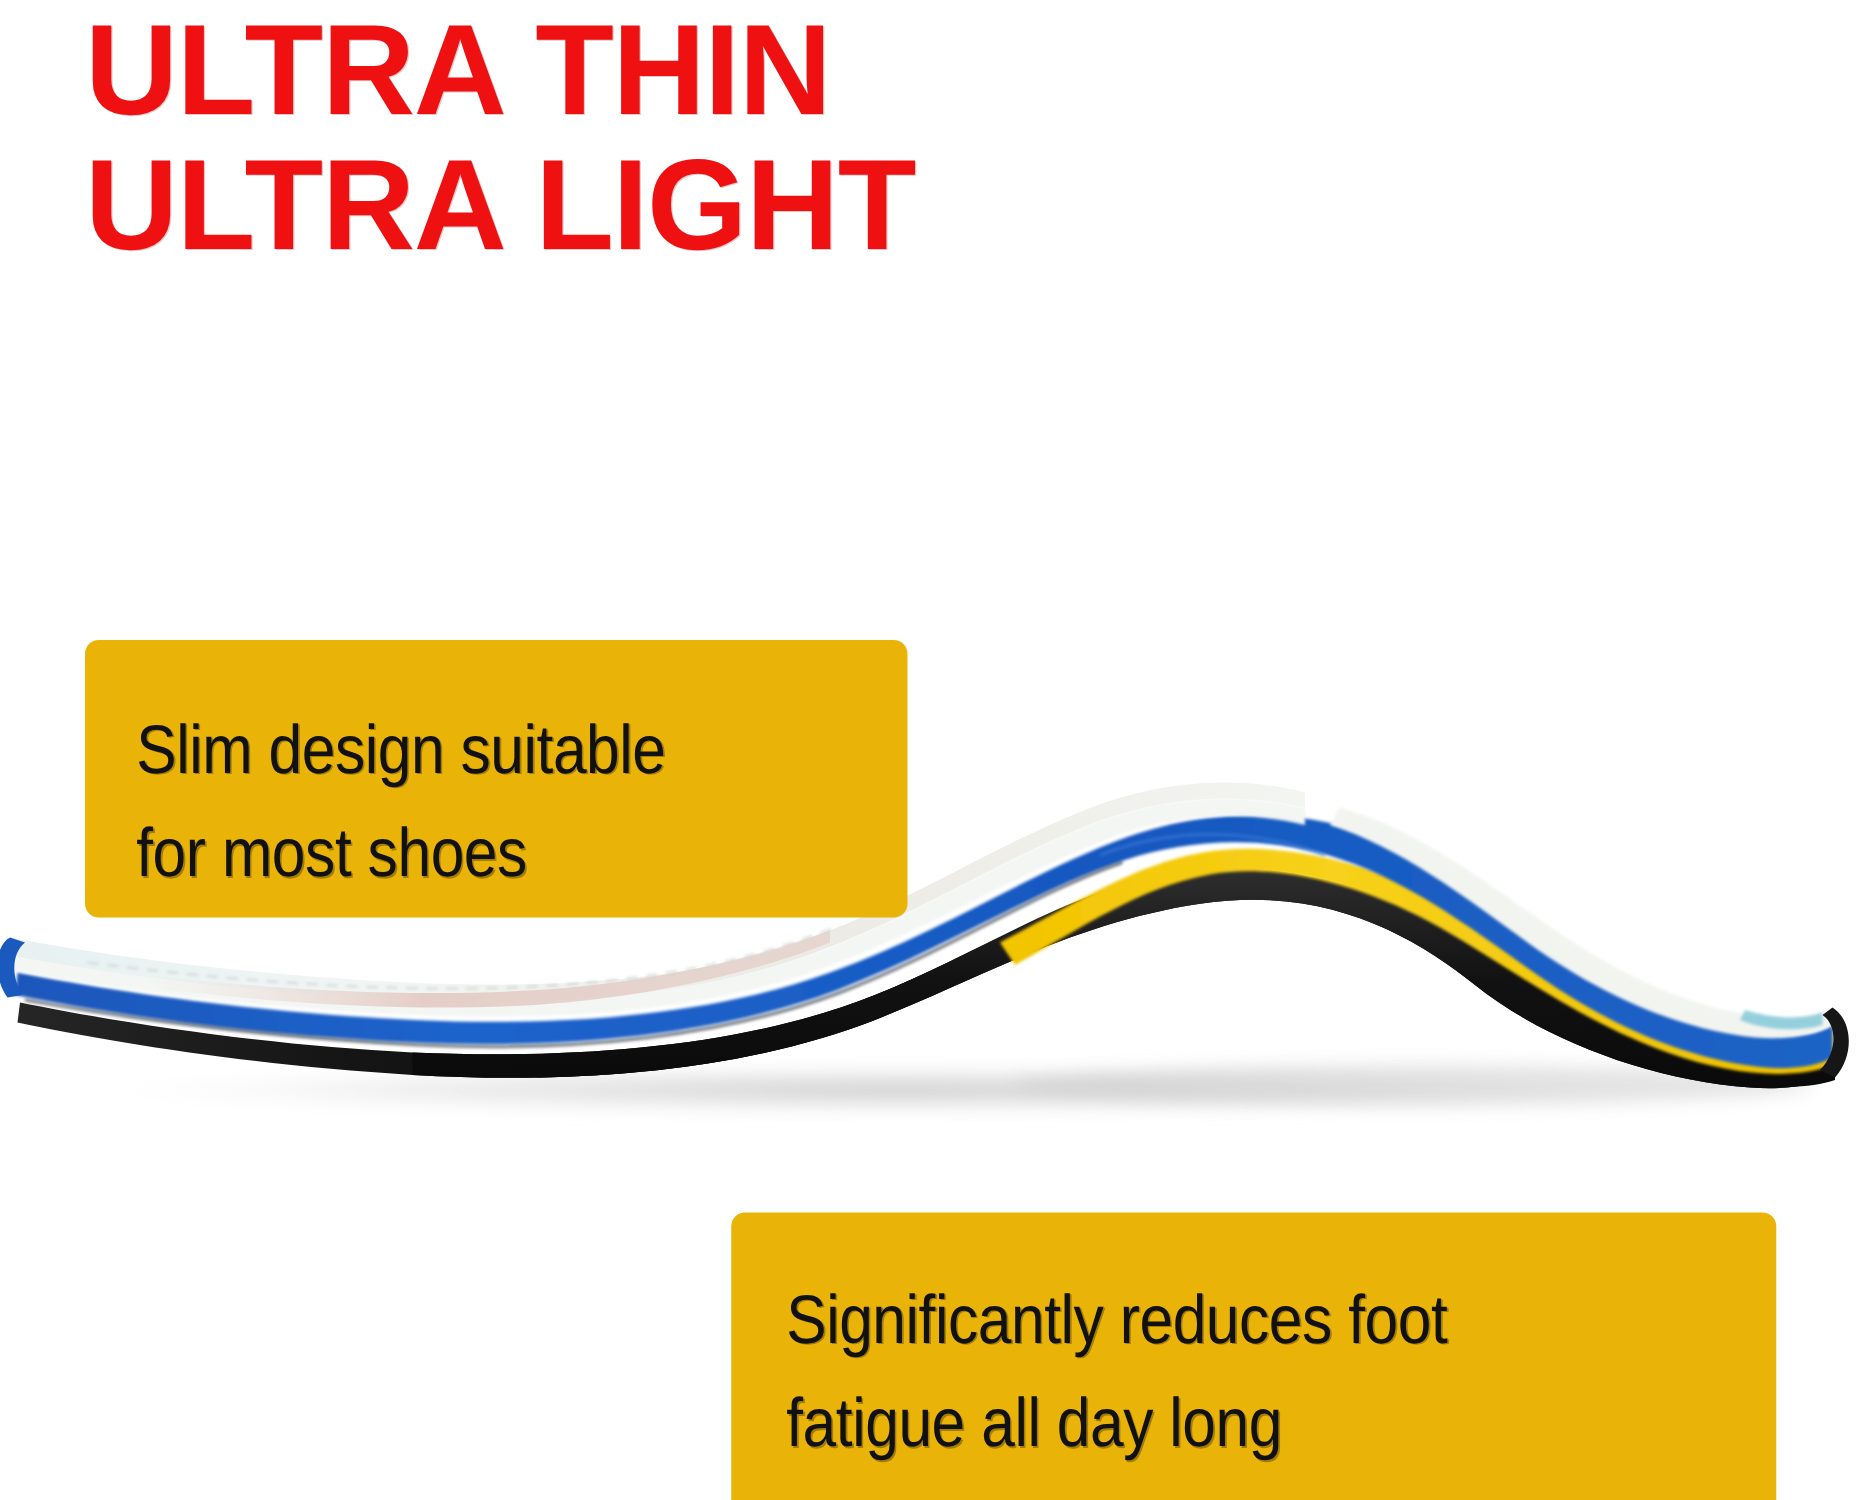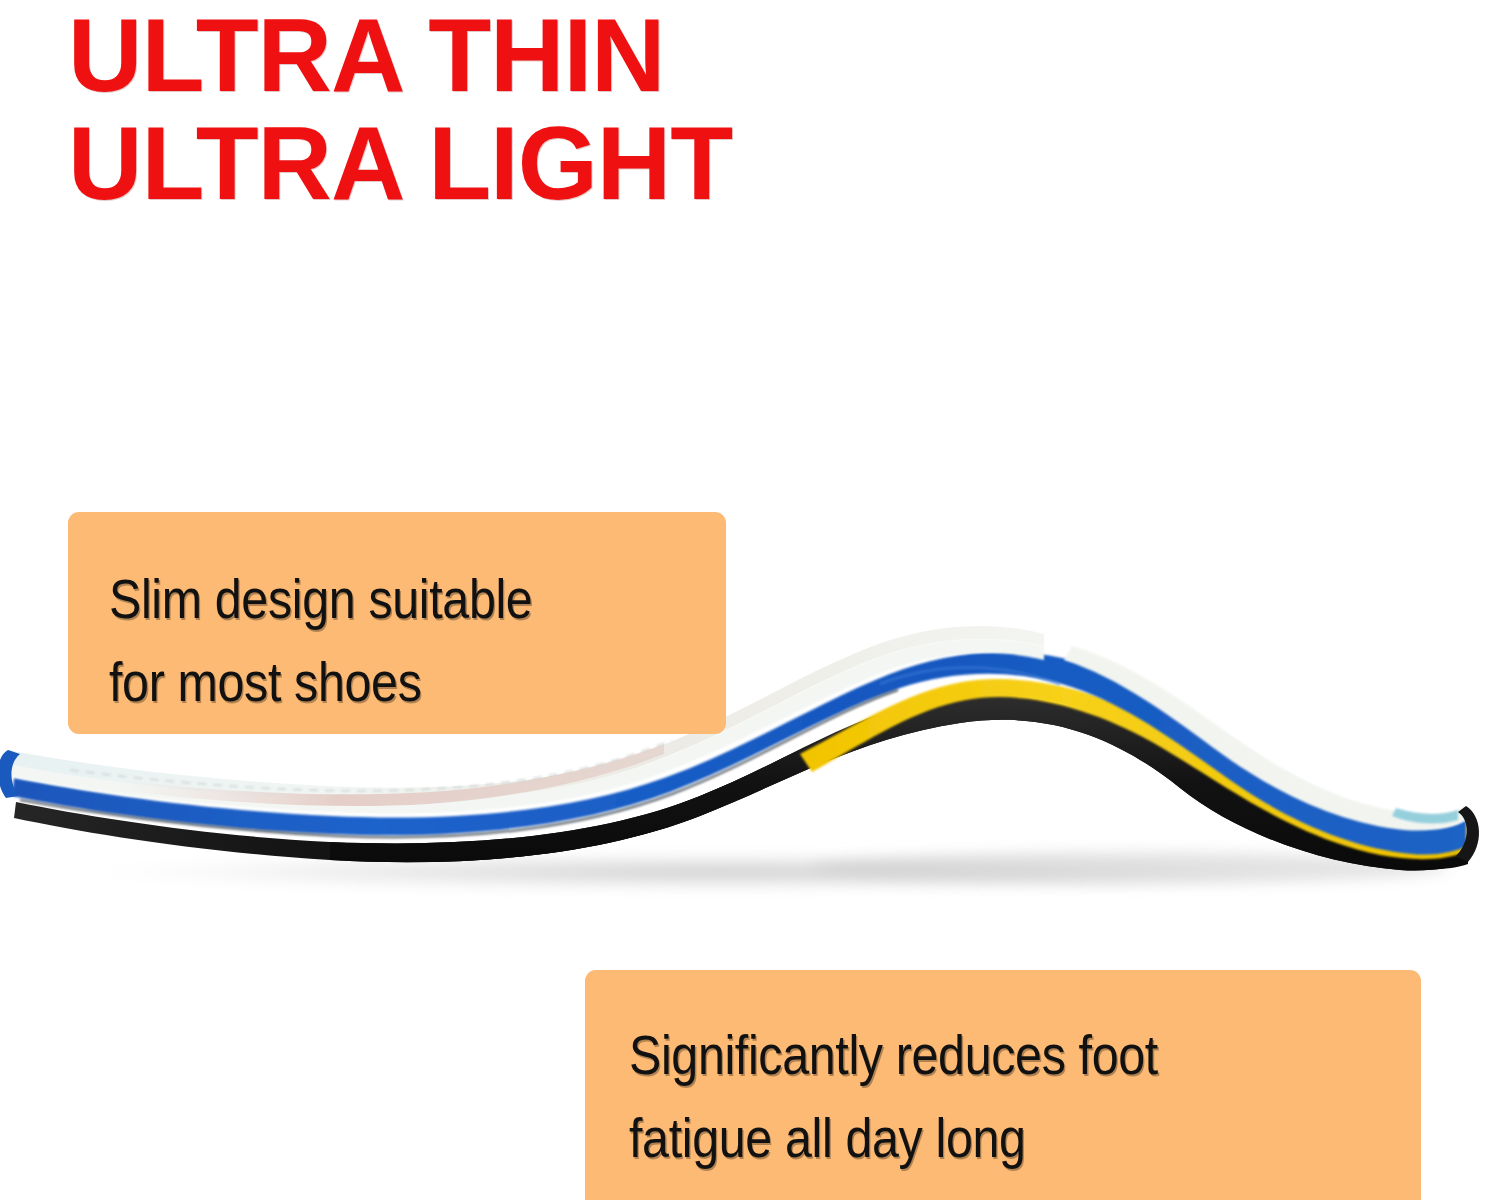--- a/index.html
+++ b/index.html
@@ -36,21 +36,21 @@
     line-height: 108px;
     letter-spacing: -1px;
     color: #ef1111;
     white-space: nowrap;
     text-shadow: 1px 1px 0 rgba(120,0,0,0.22);
   }
 
   
   .callout {
     position: absolute;
-    background: #fdba74;
+    background: #eab308;
     border-radius: 11px;
     box-sizing: border-box;
     z-index: 25;
     box-shadow: 0 0 0 0 rgba(0,0,0,0);
   }
   .callout-inner {
     color: #111111;
     font-family: "Liberation Sans", sans-serif;
     font-weight: normal;
     font-size: 55px;

